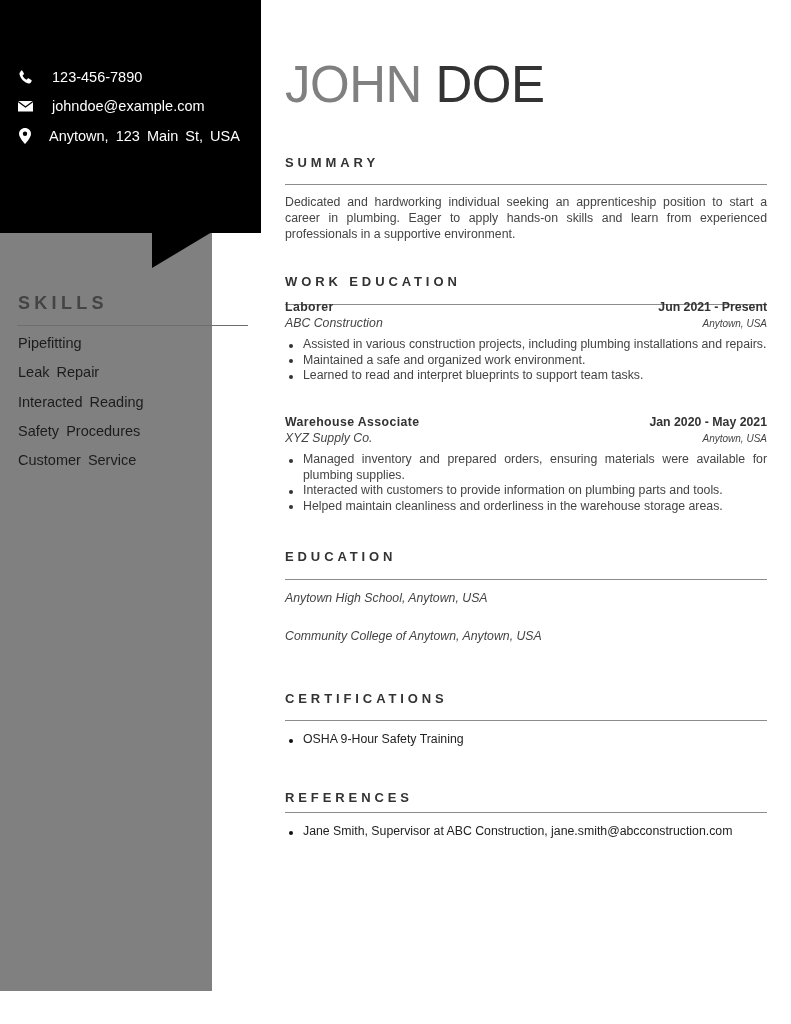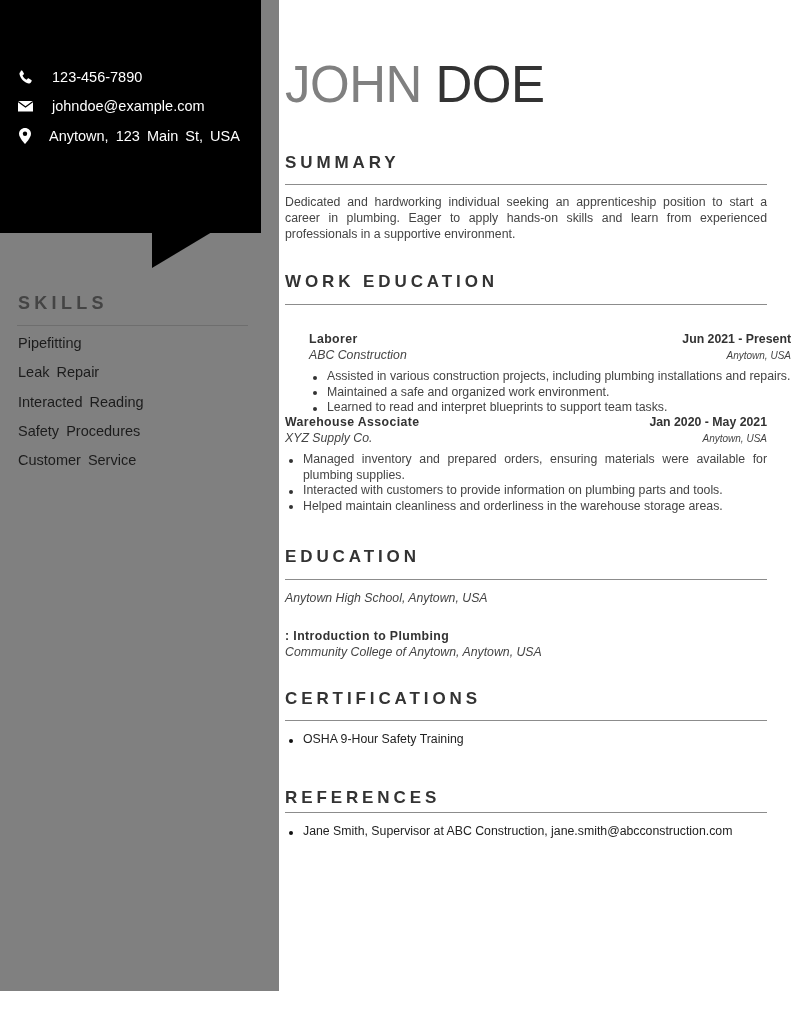--- a/index.html
+++ b/index.html
@@ -1,20 +1,20 @@
 <!DOCTYPE html>
 <html><head>
   <meta charset="utf-8">
   <style>
     * { box-sizing: border-box; margin: 0; padding: 0; }
     html, body { width: 791px; height: 1024px; background: #ffffff; overflow: hidden; }
     body { position: relative; font-family: "Liberation Sans", sans-serif; }
 
     .sidebar {
-      position: absolute; left: 0; top: 0; width: 279px; height: 991px;
+      position: absolute; left: 0; top: 0; width: 212px; height: 991px;
       background: #808080;
     }
     .sidebar .contact-block {
       position: absolute; left: 0; top: 0; width: 261px; height: 233px;
       background: #000000;
     }
     .sidebar .tail {
       position: absolute; left: 152px; top: 232px; width: 60px; height: 36px;
     }
     .contact-row {
@@ -40,21 +40,21 @@
 
     .main { position: absolute; left: 285px; top: 0; width: 482px; }
     .name {
       position: absolute; left: 0; top: 56px; font-size: 51px; line-height: 58px; white-space: nowrap;
       letter-spacing: -0.5px;
     }
     .name .first { color: #808080; }
     .name .last { color: #333333; }
 
     .section-heading {
-      position: absolute; left: 0; font-size: 17px; font-weight: bold; color: #333333; letter-spacing: 3.9px;
+      position: absolute; left: 0; font-size: 13px; font-weight: bold; color: #333333; letter-spacing: 3.9px;
       line-height: 20px;
     }
     .section-rule { position: absolute; left: 0; width: 482px; height: 1px; background: #8c8c8c; }
 
     .summary-text {
       position: absolute; left: 0; top: 195px; width: 482px;
       font-size: 12.3px; line-height: 15.8px; color: #444444; text-align: justify;
     }
 
     .entry { position: absolute; left: 0; width: 482px; }
@@ -128,21 +128,21 @@
     <span class="last">DOE</span>
   </div>
 
   <div class="section-heading" style="top:153px;">SUMMARY</div>
   <div class="section-rule" style="top:184px;"></div>
   <div class="summary-text">Dedicated and hardworking individual seeking an apprenticeship position to start a career in plumbing. Eager to apply hands-on skills and learn from experienced professionals in a supportive environment.</div>
 
   <div class="section-heading" style="top:272px;">WORK EDUCATION</div>
   <div class="section-rule" style="top:304px;"></div>
 
-  <div class="entry" style="top:332px;margin-left:24px;">
+  <div class="entry" style="top:300px;">
     <div class="entry-row">
       <span class="entry-title">Laborer</span>
       <span class="entry-date">Jun 2021 - Present</span>
     </div>
     <div class="entry-row">
       <span class="entry-sub">ABC Construction</span>
       <span class="entry-loc">Anytown, USA</span>
     </div>
     <ul class="bullets">
       <li>Assisted in various construction projects, including plumbing installations and repairs.</li>
@@ -170,24 +170,20 @@
   <div class="section-heading" style="top:547px;">EDUCATION</div>
   <div class="section-rule" style="top:579px;"></div>
 
   <div class="entry" style="top:591px;">
     <div class="entry-row">
       <span class="entry-sub">Anytown High School, Anytown, USA</span>
     </div>
   </div>
   <div class="entry" style="top:629px;">
     <div class="entry-row">
-      <span class="entry-title">: Introduction to Plumbing</span>
-      <span class="entry-date"></span>
-    </div>
-    <div class="entry-row">
       <span class="entry-sub">Community College of Anytown, Anytown, USA</span>
     </div>
   </div>
 
   <div class="section-heading" style="top:689px;">CERTIFICATIONS</div>
   <div class="section-rule" style="top:720px;"></div>
   <ul class="bullets dark" style="position:absolute; left:0; top:726px; width:482px;">
     <li>OSHA 9-Hour Safety Training</li>
   </ul>
 

